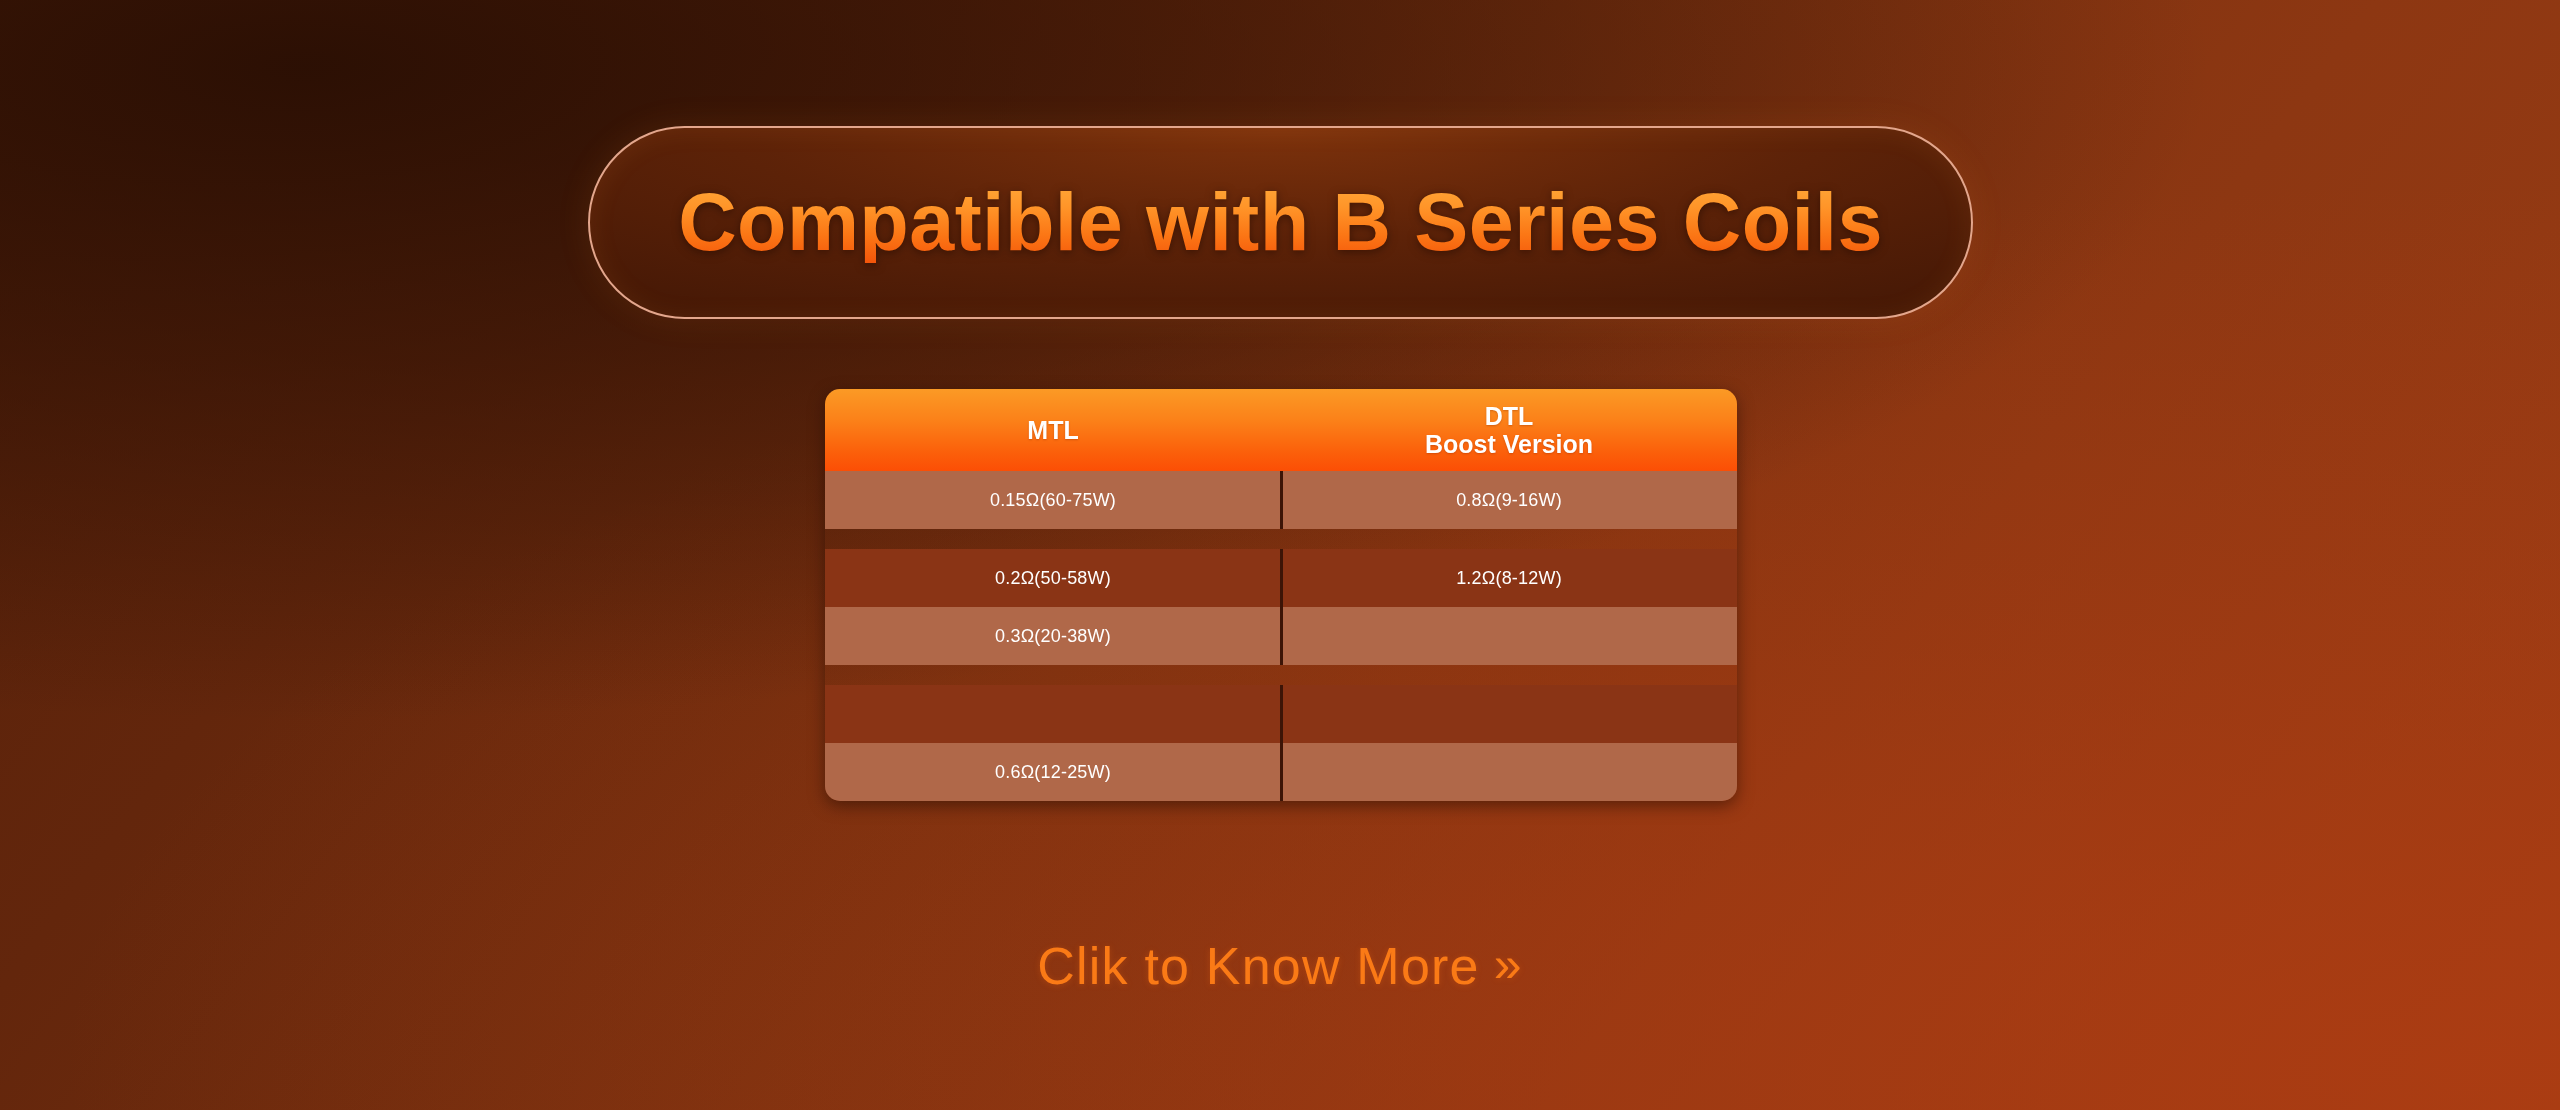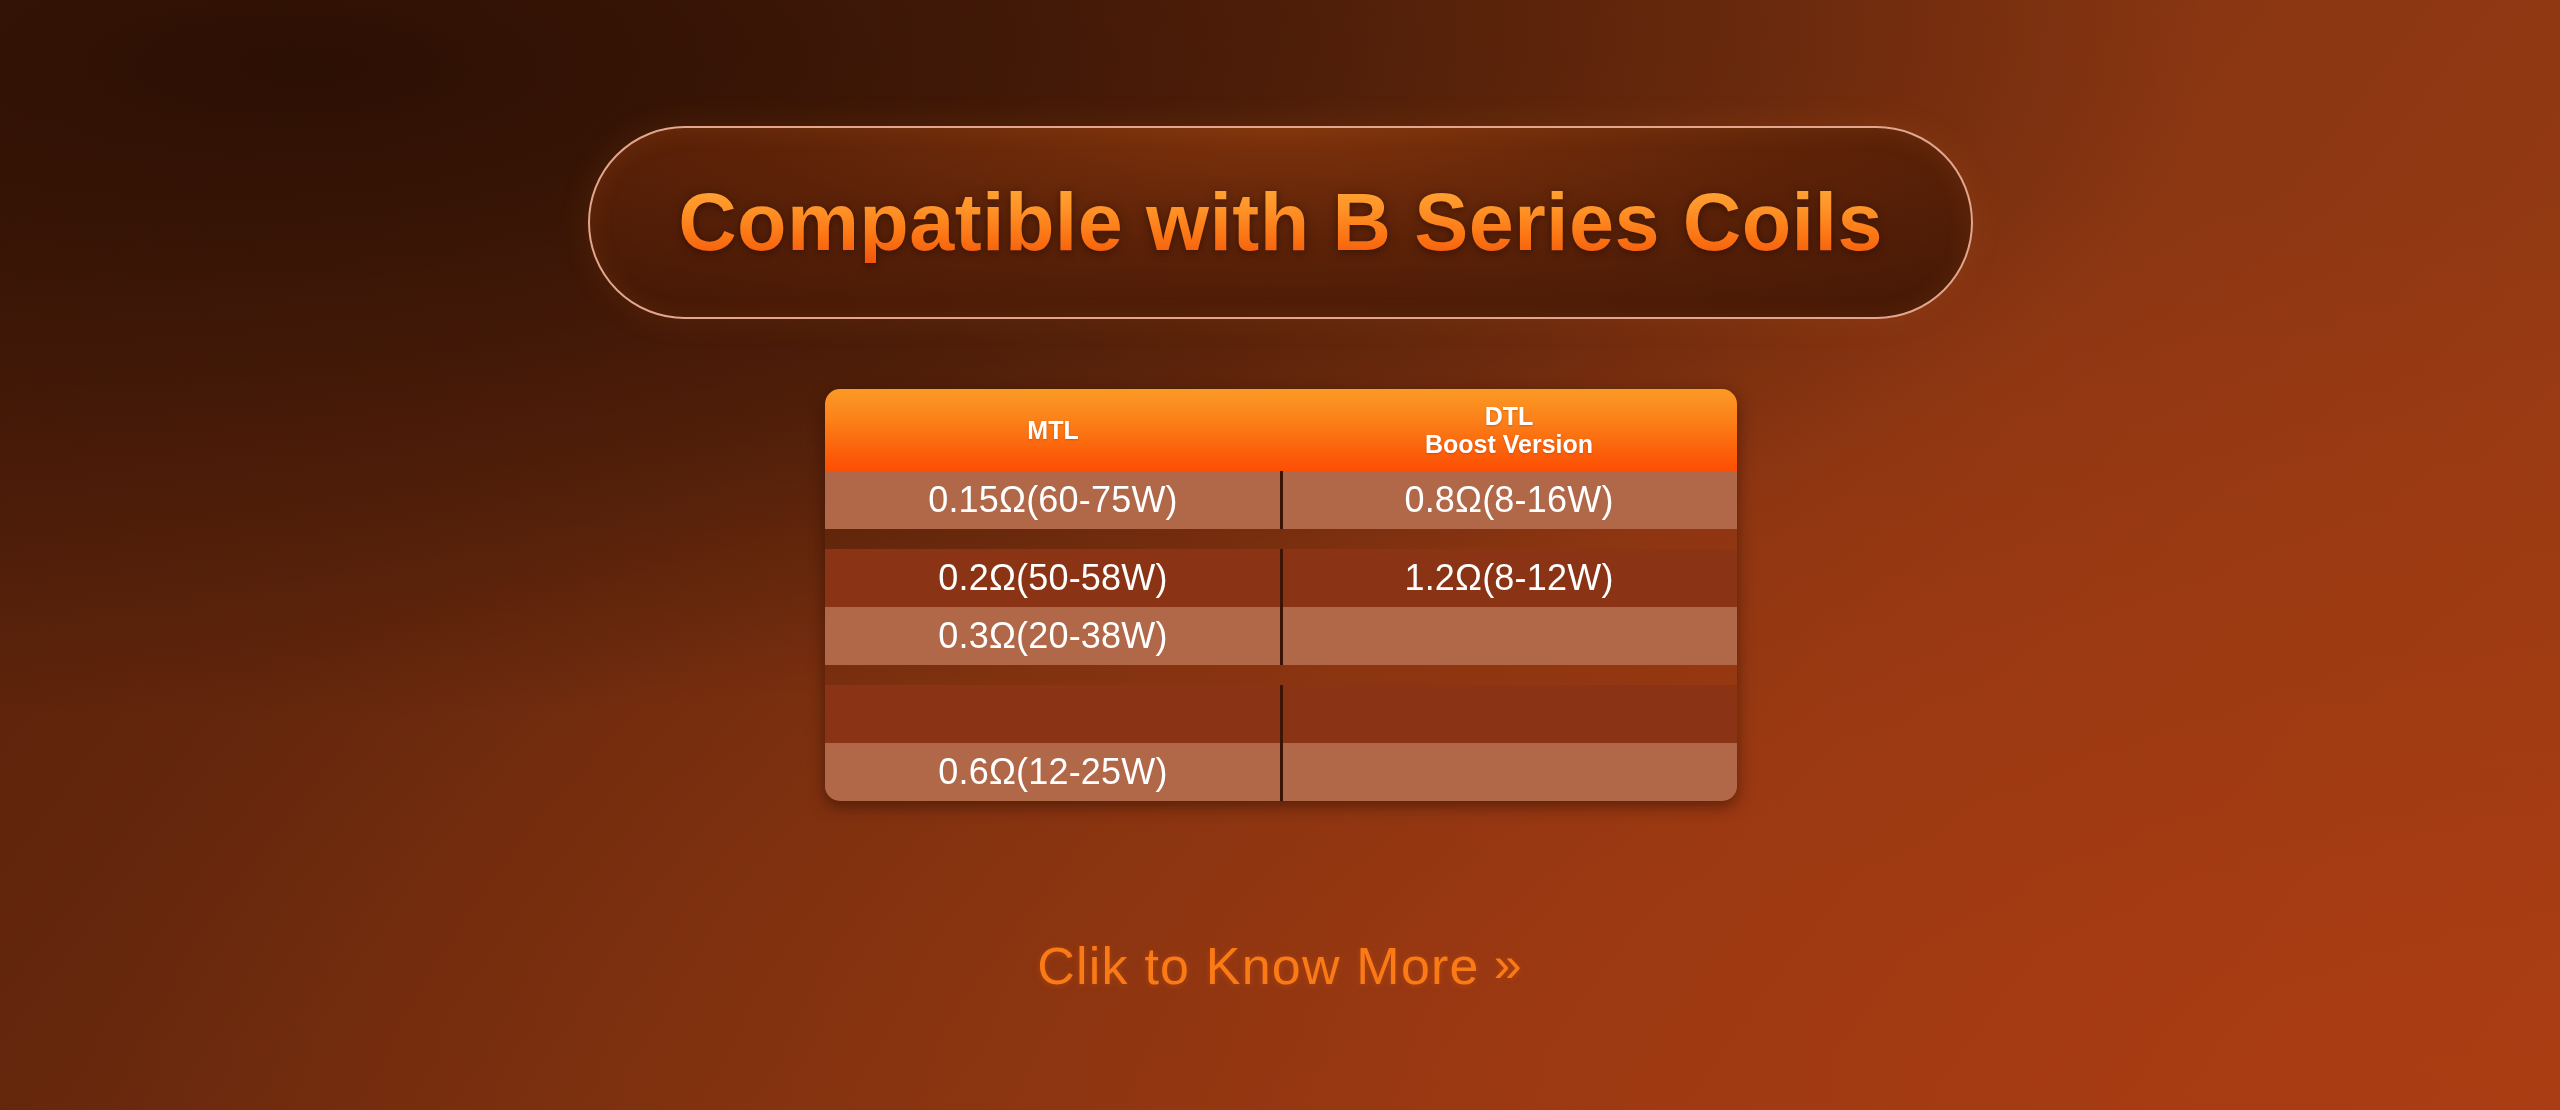--- a/index.html
+++ b/index.html
@@ -112,21 +112,21 @@
     margin-left:-1.5px;
     background:#3c1406;
   }
 
   .tcell {
     flex:1 1 0;
     display:flex;
     align-items:center;
     justify-content:center;
     color:#ffffff;
-    font-size:36px;
+    font-size:18px;
     font-weight:300;
     letter-spacing:0.2px;
     line-height:1;
   }
 
   
   .cta {
     position:absolute;
     left:0;
     top:940px;
@@ -174,21 +174,21 @@
       <div class="head-cell">
         <span>DTL</span>
         <span>Boost Version</span>
       </div>
     </div>
 
     <div class="table-body">
 
       <div class="trow light">
         <div class="tcell">0.15Ω(60-75W)</div>
-        <div class="tcell">0.8Ω(8-16W)</div>
+        <div class="tcell">0.8Ω(9-16W)</div>
       </div>
 
       <div class="trow dark">
         <div class="tcell">0.2Ω(50-58W)</div>
         <div class="tcell">1.2Ω(8-12W)</div>
       </div>
 
       <div class="trow light">
         <div class="tcell">0.3Ω(20-38W)</div>
         <div class="tcell"></div>

